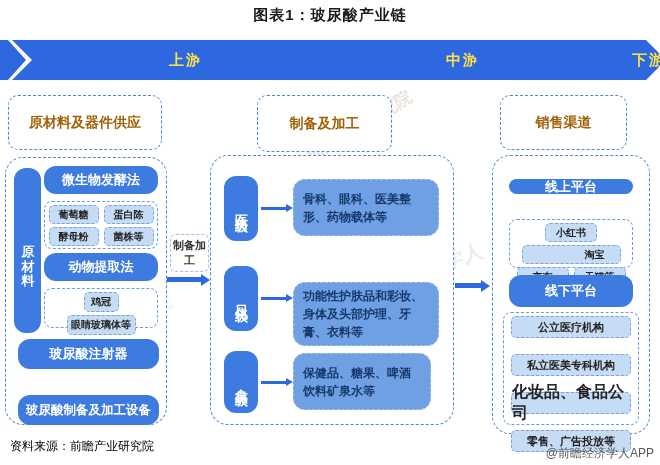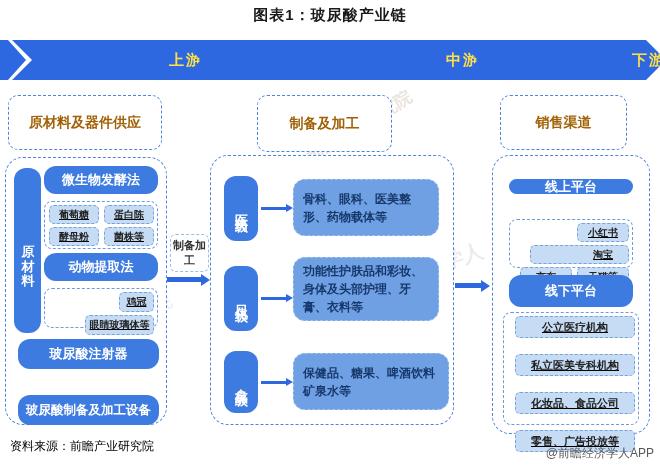--- a/index.html
+++ b/index.html
@@ -18,22 +18,22 @@
 
   
   .hdr{position:absolute;border:1.6px dashed #4C86DC;border-radius:10px;background:#fff;
        display:flex;align-items:center;justify-content:center;
        font-size:14px;font-weight:bold;color:#a16207;}
   .container{position:absolute;border:1.6px dashed #4C86DC;border-radius:18px;background:#fff;}
   .solid{position:absolute;background:#3D7BE0;border-radius:12px;color:#fff;
          display:flex;align-items:center;justify-content:center;
          font-size:13px;font-weight:bold;}
   .subgrp{position:absolute;border:1.4px dashed #6C9BE0;border-radius:8px;
-          display:flex;flex-wrap:wrap;align-items:center;justify-content:flex-end;
-          gap:3px 5px;padding:3px;box-sizing:border-box;text-decoration:underline;}
+          display:flex;flex-wrap:wrap;align-items:center;justify-content:center;
+          gap:3px 5px;padding:3px;box-sizing:border-box;}
   .chip{background:#C6DCF4;border:1px dashed #76A3DE;border-radius:5px;
         font-size:10px;font-weight:bold;color:#222;
         display:flex;align-items:center;justify-content:center;}
   .vtext{writing-mode:vertical-rl;text-orientation:upright;letter-spacing:3px;}
   .desc{position:absolute;background:#6FA0E3;border:1.6px dashed #A3C2EF;border-radius:12px;
         color:#16386B;font-size:12px;font-weight:bold;line-height:1.5;
         display:flex;align-items:center;box-sizing:border-box;padding:6px 9px;}
 
   
   .arrow{position:absolute;background:#2E68E0;}
@@ -102,43 +102,43 @@
   <div class="arrow" style="left:167px;top:277px;width:34px;height:5px;"></div>
 
   <div class="container" style="left:210px;top:155px;width:242px;height:268px;">
 
     <div class="solid vtext" style="left:13px;top:20px;width:34px;height:65px;">医药级</div>
     <div class="arrow thin" style="left:50px;top:51px;width:25px;height:2.5px;"></div>
     <div class="desc" style="left:82px;top:23px;width:146px;height:57px;">骨科、眼科、医美整形、药物载体等</div>
 
     <div class="solid vtext" style="left:13px;top:110px;width:34px;height:65px;">日化级</div>
     <div class="arrow thin" style="left:50px;top:141px;width:25px;height:2.5px;"></div>
-    <div class="desc" style="left:82px;top:101px;width:146px;height:64px;">功能性护肤品和彩妆、身体及头部护理、牙膏、衣料等</div>
+    <div class="desc" style="left:82px;top:126px;width:146px;height:64px;">功能性护肤品和彩妆、身体及头部护理、牙膏、衣料等</div>
 
     <div class="solid vtext" style="left:13px;top:195px;width:34px;height:62px;">食品级</div>
     <div class="arrow thin" style="left:50px;top:225px;width:25px;height:2.5px;"></div>
-    <div class="desc" style="left:82px;top:197px;width:156px;height:57px;">保健品、糖果、啤酒饮料矿泉水等</div>
+    <div class="desc" style="left:82px;top:197px;width:138px;height:57px;">保健品、糖果、啤酒饮料矿泉水等</div>
   </div>
 
   <div class="arrow" style="left:455px;top:283px;width:26px;height:5px;"></div>
 
   <div class="container" style="left:492px;top:155px;width:156px;height:277px;">
 
     <div class="solid" style="left:16px;top:23px;width:124px;height:15px;">线上平台</div>
     <div class="subgrp" style="left:16px;top:63px;width:124px;height:49px;">
       <div class="chip" style="width:50px;height:17px;">小红书</div>
       <div class="chip" style="width:50px;height:17px;padding-left:47px;">淘宝</div>
       <div class="chip" style="width:50px;height:17px;">京东</div>
       <div class="chip" style="width:50px;height:17px;">天猫等</div>
     </div>
 
     <div class="solid" style="left:16px;top:119px;width:124px;height:32px;">线下平台</div>
     <div class="subgrp" style="left:10px;top:156px;width:136px;height:113px;gap:16px;">
       <div class="chip" style="width:118px;height:20px;font-size:11px;">公立医疗机构</div>
       <div class="chip" style="width:118px;height:20px;font-size:11px;">私立医美专科机构</div>
-      <div class="chip" style="width:118px;height:20px;font-size:11px;">化妆品、食品公司</div>
+      <div class="chip" style="width:118px;height:20px;font-size:16px;">化妆品、食品公司</div>
       <div class="chip" style="width:118px;height:20px;font-size:11px;">零售、广告投放等</div>
     </div>
   </div>
 
   <div class="footer-src">资料来源：前瞻产业研究院</div>
   <div class="footer-credit">@前瞻经济学人APP</div>
 </div>
 
 </body></html>

